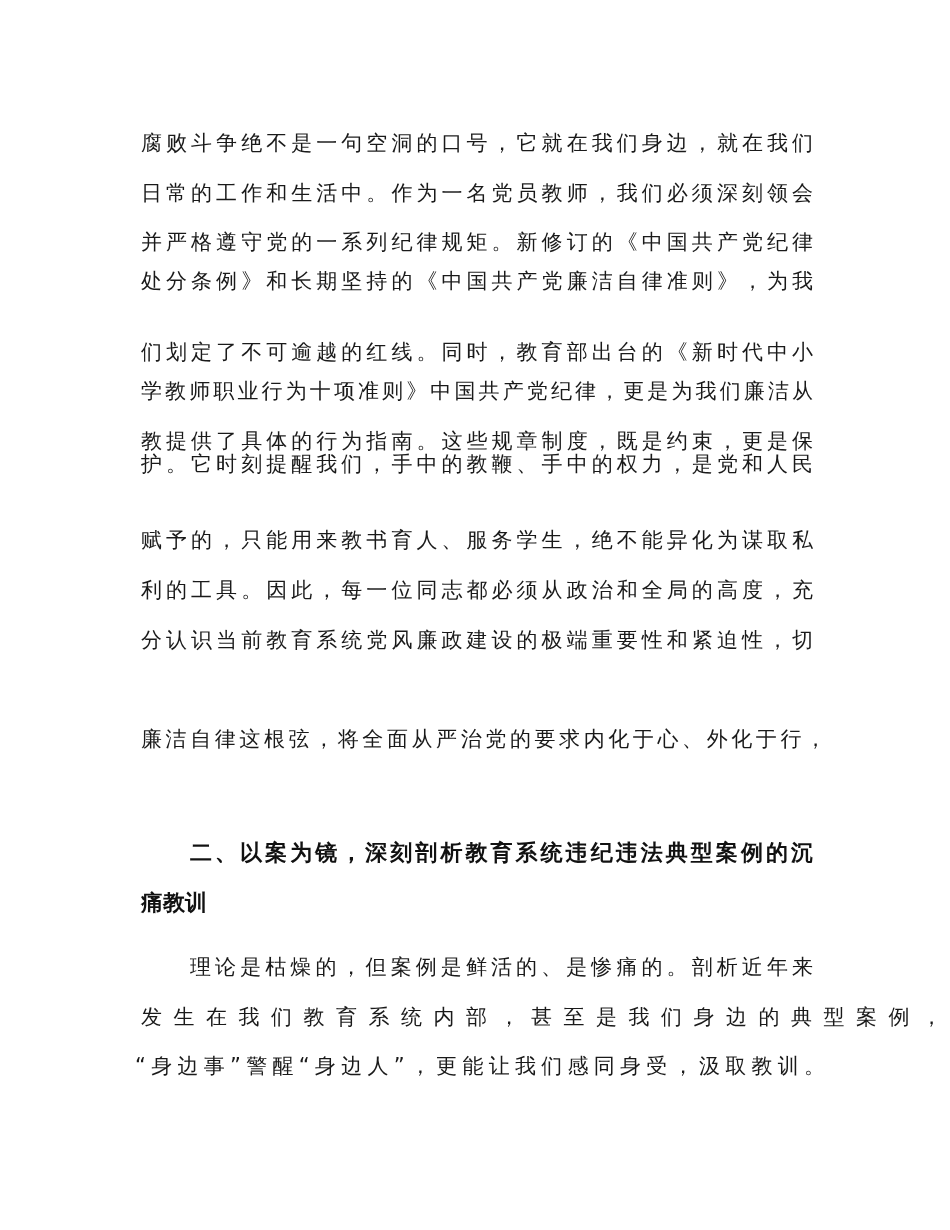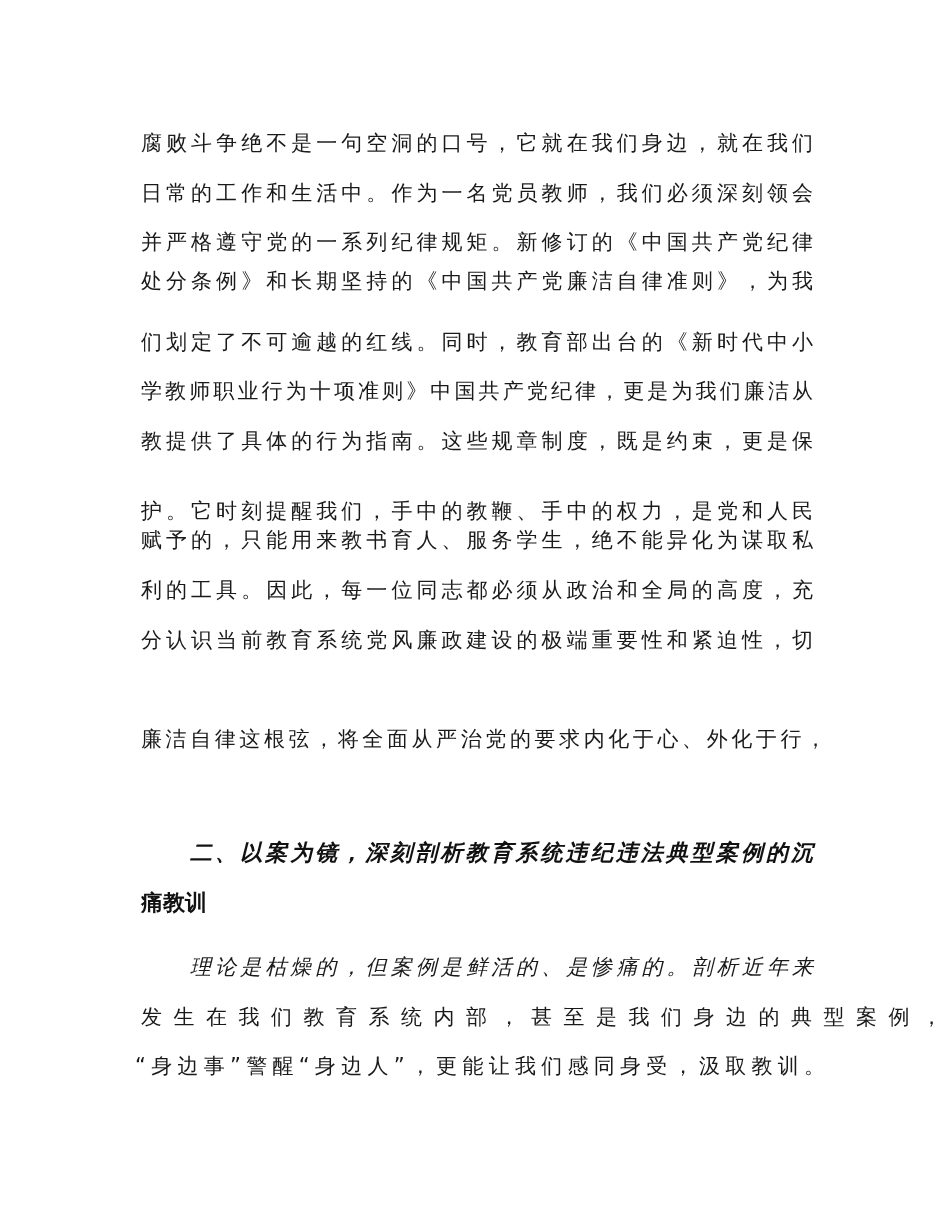--- a/index.html
+++ b/index.html
@@ -13,36 +13,36 @@
     line-height: 30px;
     font-family: "DejaVu Sans", "Liberation Sans", sans-serif;
     font-size: 21px;
     color: #1a1a1a;
     white-space: nowrap;
     text-align: justify;
     text-align-last: justify;
   }
   .line.last { text-align-last: left; letter-spacing: 11.5px; }
   .line.heading { font-weight: bold; color: #111111; font-size: 22px; }
-  .line.indent { left: 190px; width: 623px; font-style: italic; }
+  .line.indent { left: 190px; width: 623px; }
   .line.short { text-align-last: left; letter-spacing: 11.5px; font-family: Liberation Serif, serif; }
 </style>
 </head>
 <body>
 
 <div class="page">
 
   <div class="line" style="top:128px">腐败斗争绝不是一句空洞的口号，它就在我们身边，就在我们</div>
   <div class="line" style="top:178px">日常的工作和生活中。作为一名党员教师，我们必须深刻领会</div>
   <div class="line" style="top:227px">并严格遵守党的一系列纪律规矩。新修订的《中国共产党纪律</div>
   <div class="line" style="top:266px">处分条例》和长期坚持的《中国共产党廉洁自律准则》，为我</div>
-  <div class="line" style="top:327px">们划定了不可逾越的红线。同时，教育部出台的《新时代中小</div>
+  <div class="line" style="top:337px">们划定了不可逾越的红线。同时，教育部出台的《新时代中小</div>
   <div class="line" style="top:376px">学教师职业行为十项准则》中国共产党纪律，更是为我们廉洁从</div>
   <div class="line" style="top:426px">教提供了具体的行为指南。这些规章制度，既是约束，更是保</div>
-  <div class="line" style="top:496px">护。它时刻提醒我们，手中的教鞭、手中的权力，是党和人民</div>
+  <div class="line" style="top:449px">护。它时刻提醒我们，手中的教鞭、手中的权力，是党和人民</div>
   <div class="line" style="top:525px">赋予的，只能用来教书育人、服务学生，绝不能异化为谋取私</div>
   <div class="line" style="top:575px">利的工具。因此，每一位同志都必须从政治和全局的高度，充</div>
   <div class="line" style="top:625px">分认识当前教育系统党风廉政建设的极端重要性和紧迫性，切</div>
   <div class="line" style="top:724px; width:685px">廉洁自律这根弦，将全面从严治党的要求内化于心、外化于行，</div>
 
   <div class="line heading indent" style="top:838px">二、以案为镜，深刻剖析教育系统违纪违法典型案例的沉</div>
   <div class="line heading short" style="top:888px; letter-spacing:0px">痛教训</div>
 
   <div class="line indent" style="top:952px">理论是枯燥的，但案例是鲜活的、是惨痛的。剖析近年来</div>
   <div class="line short" style="top:1002px">发生在我们教育系统内部，甚至是我们身边的典型案例，用</div>

